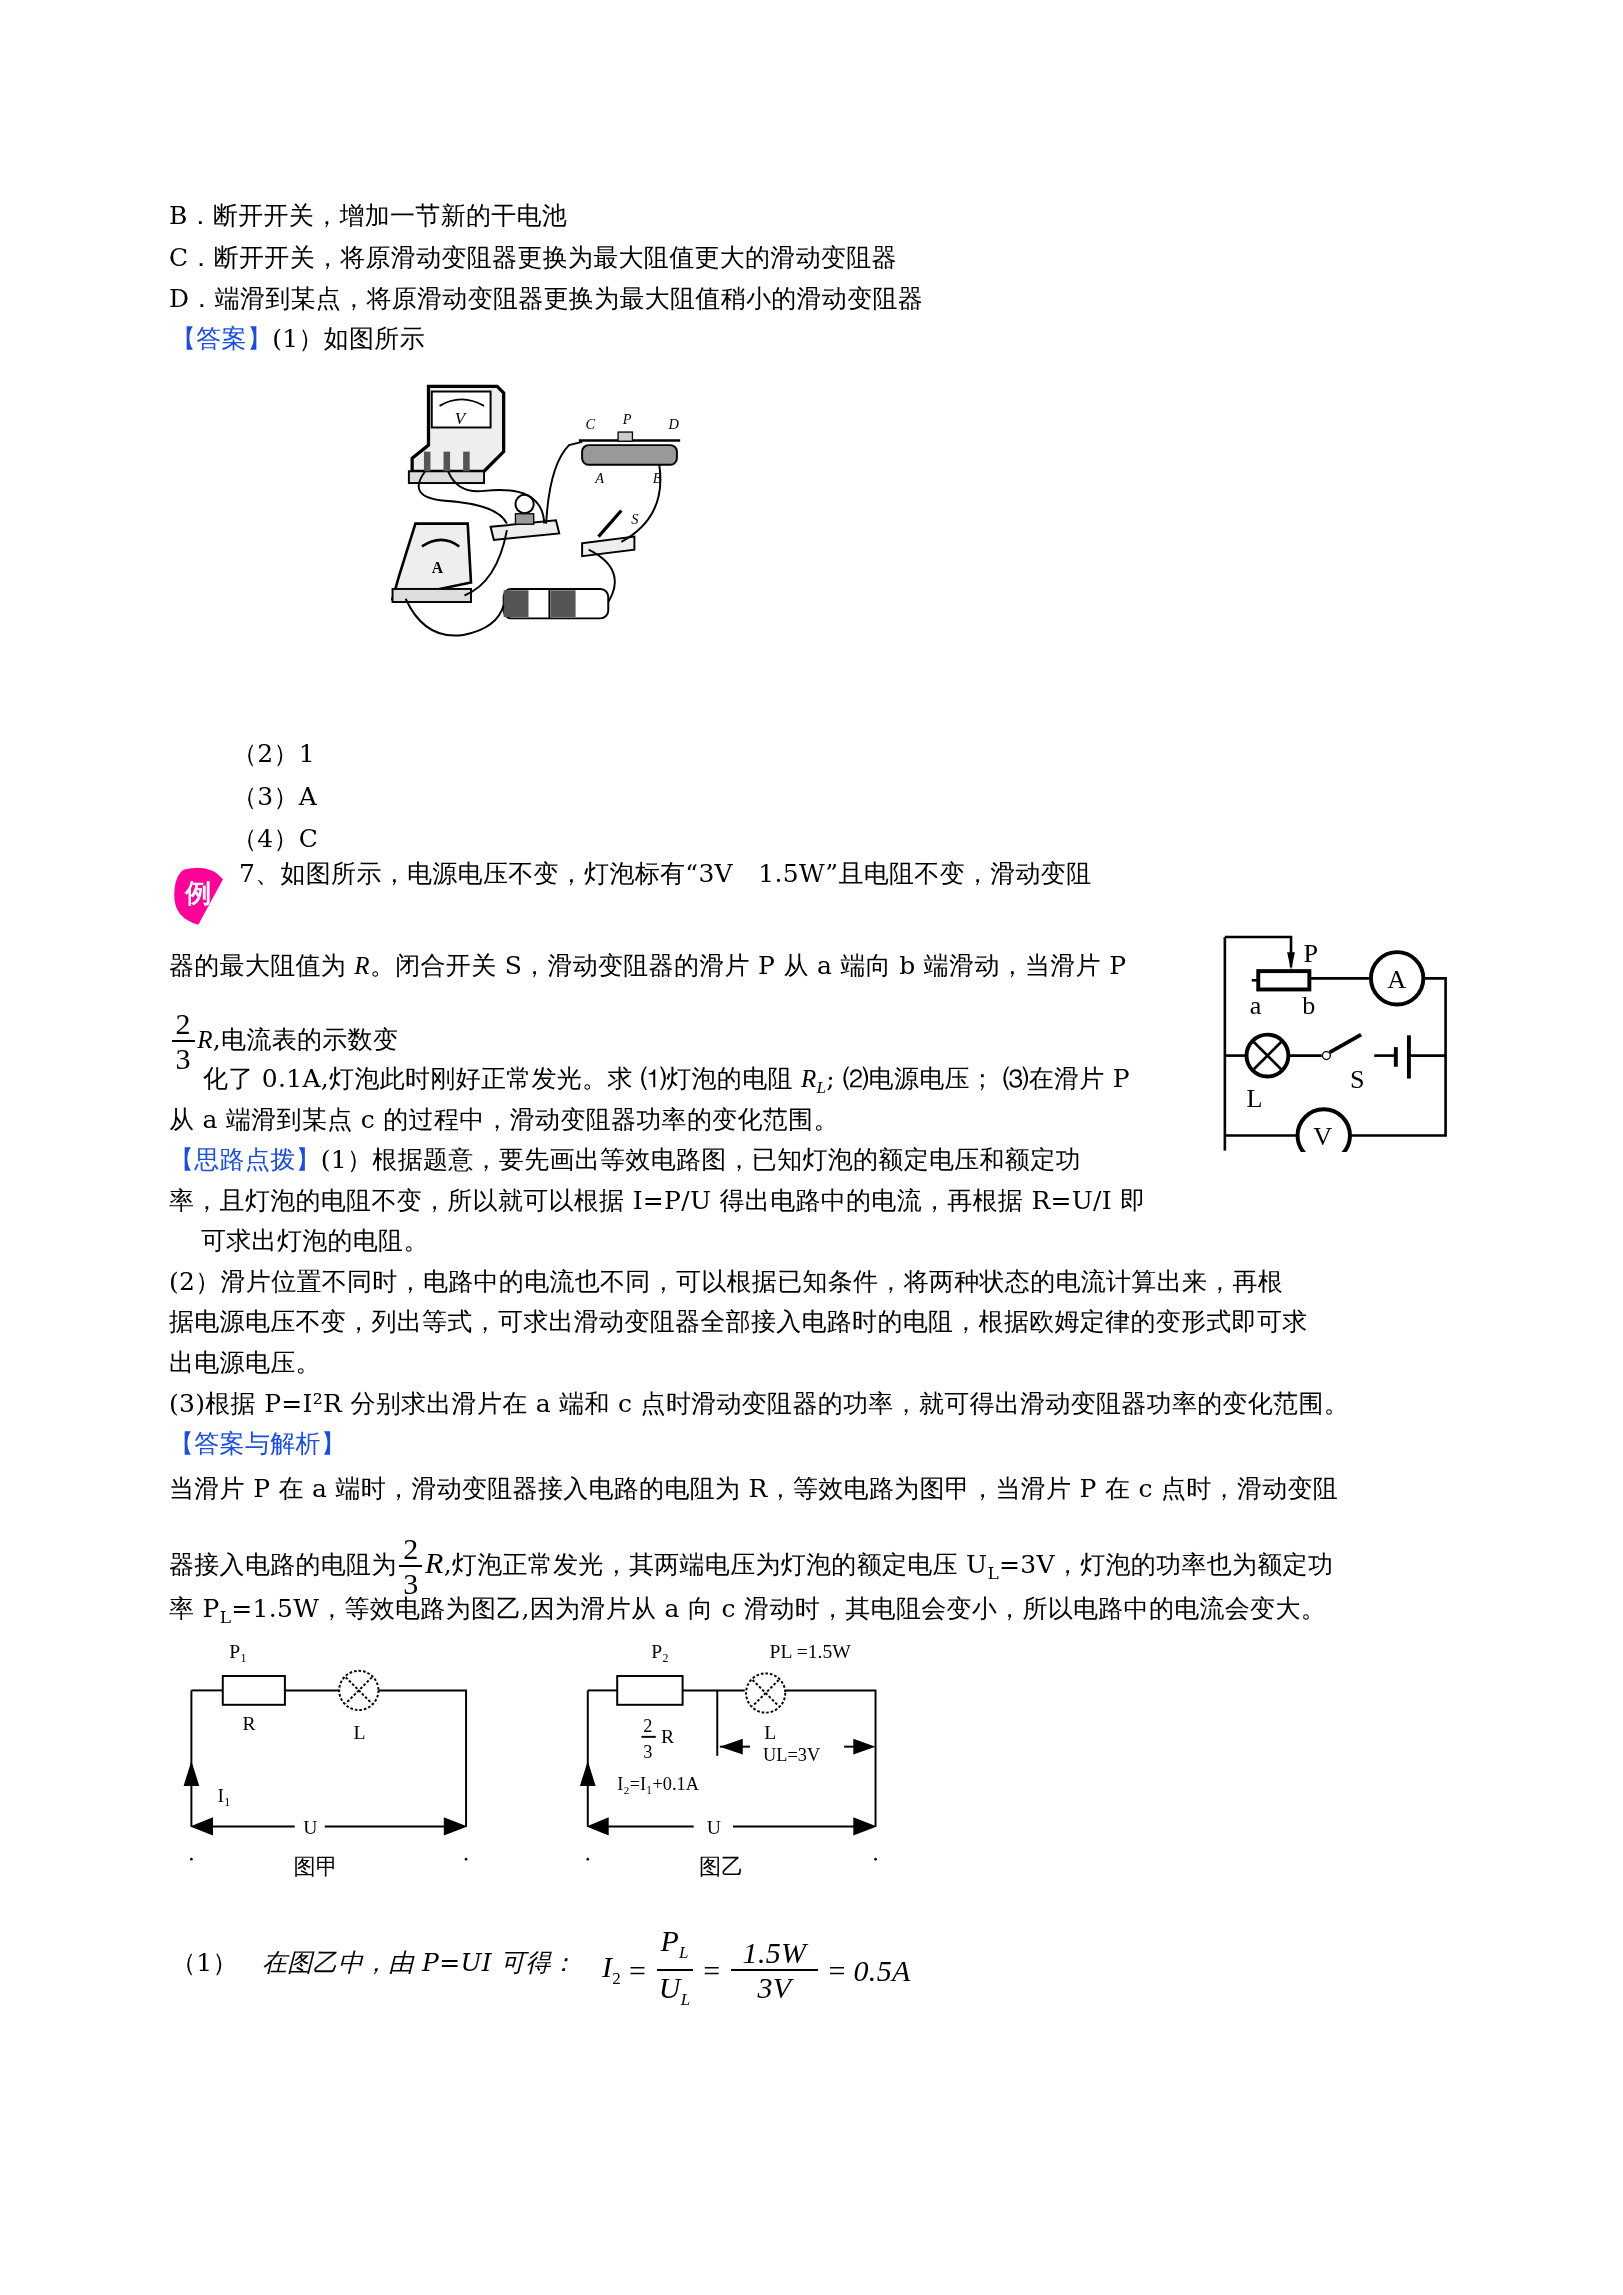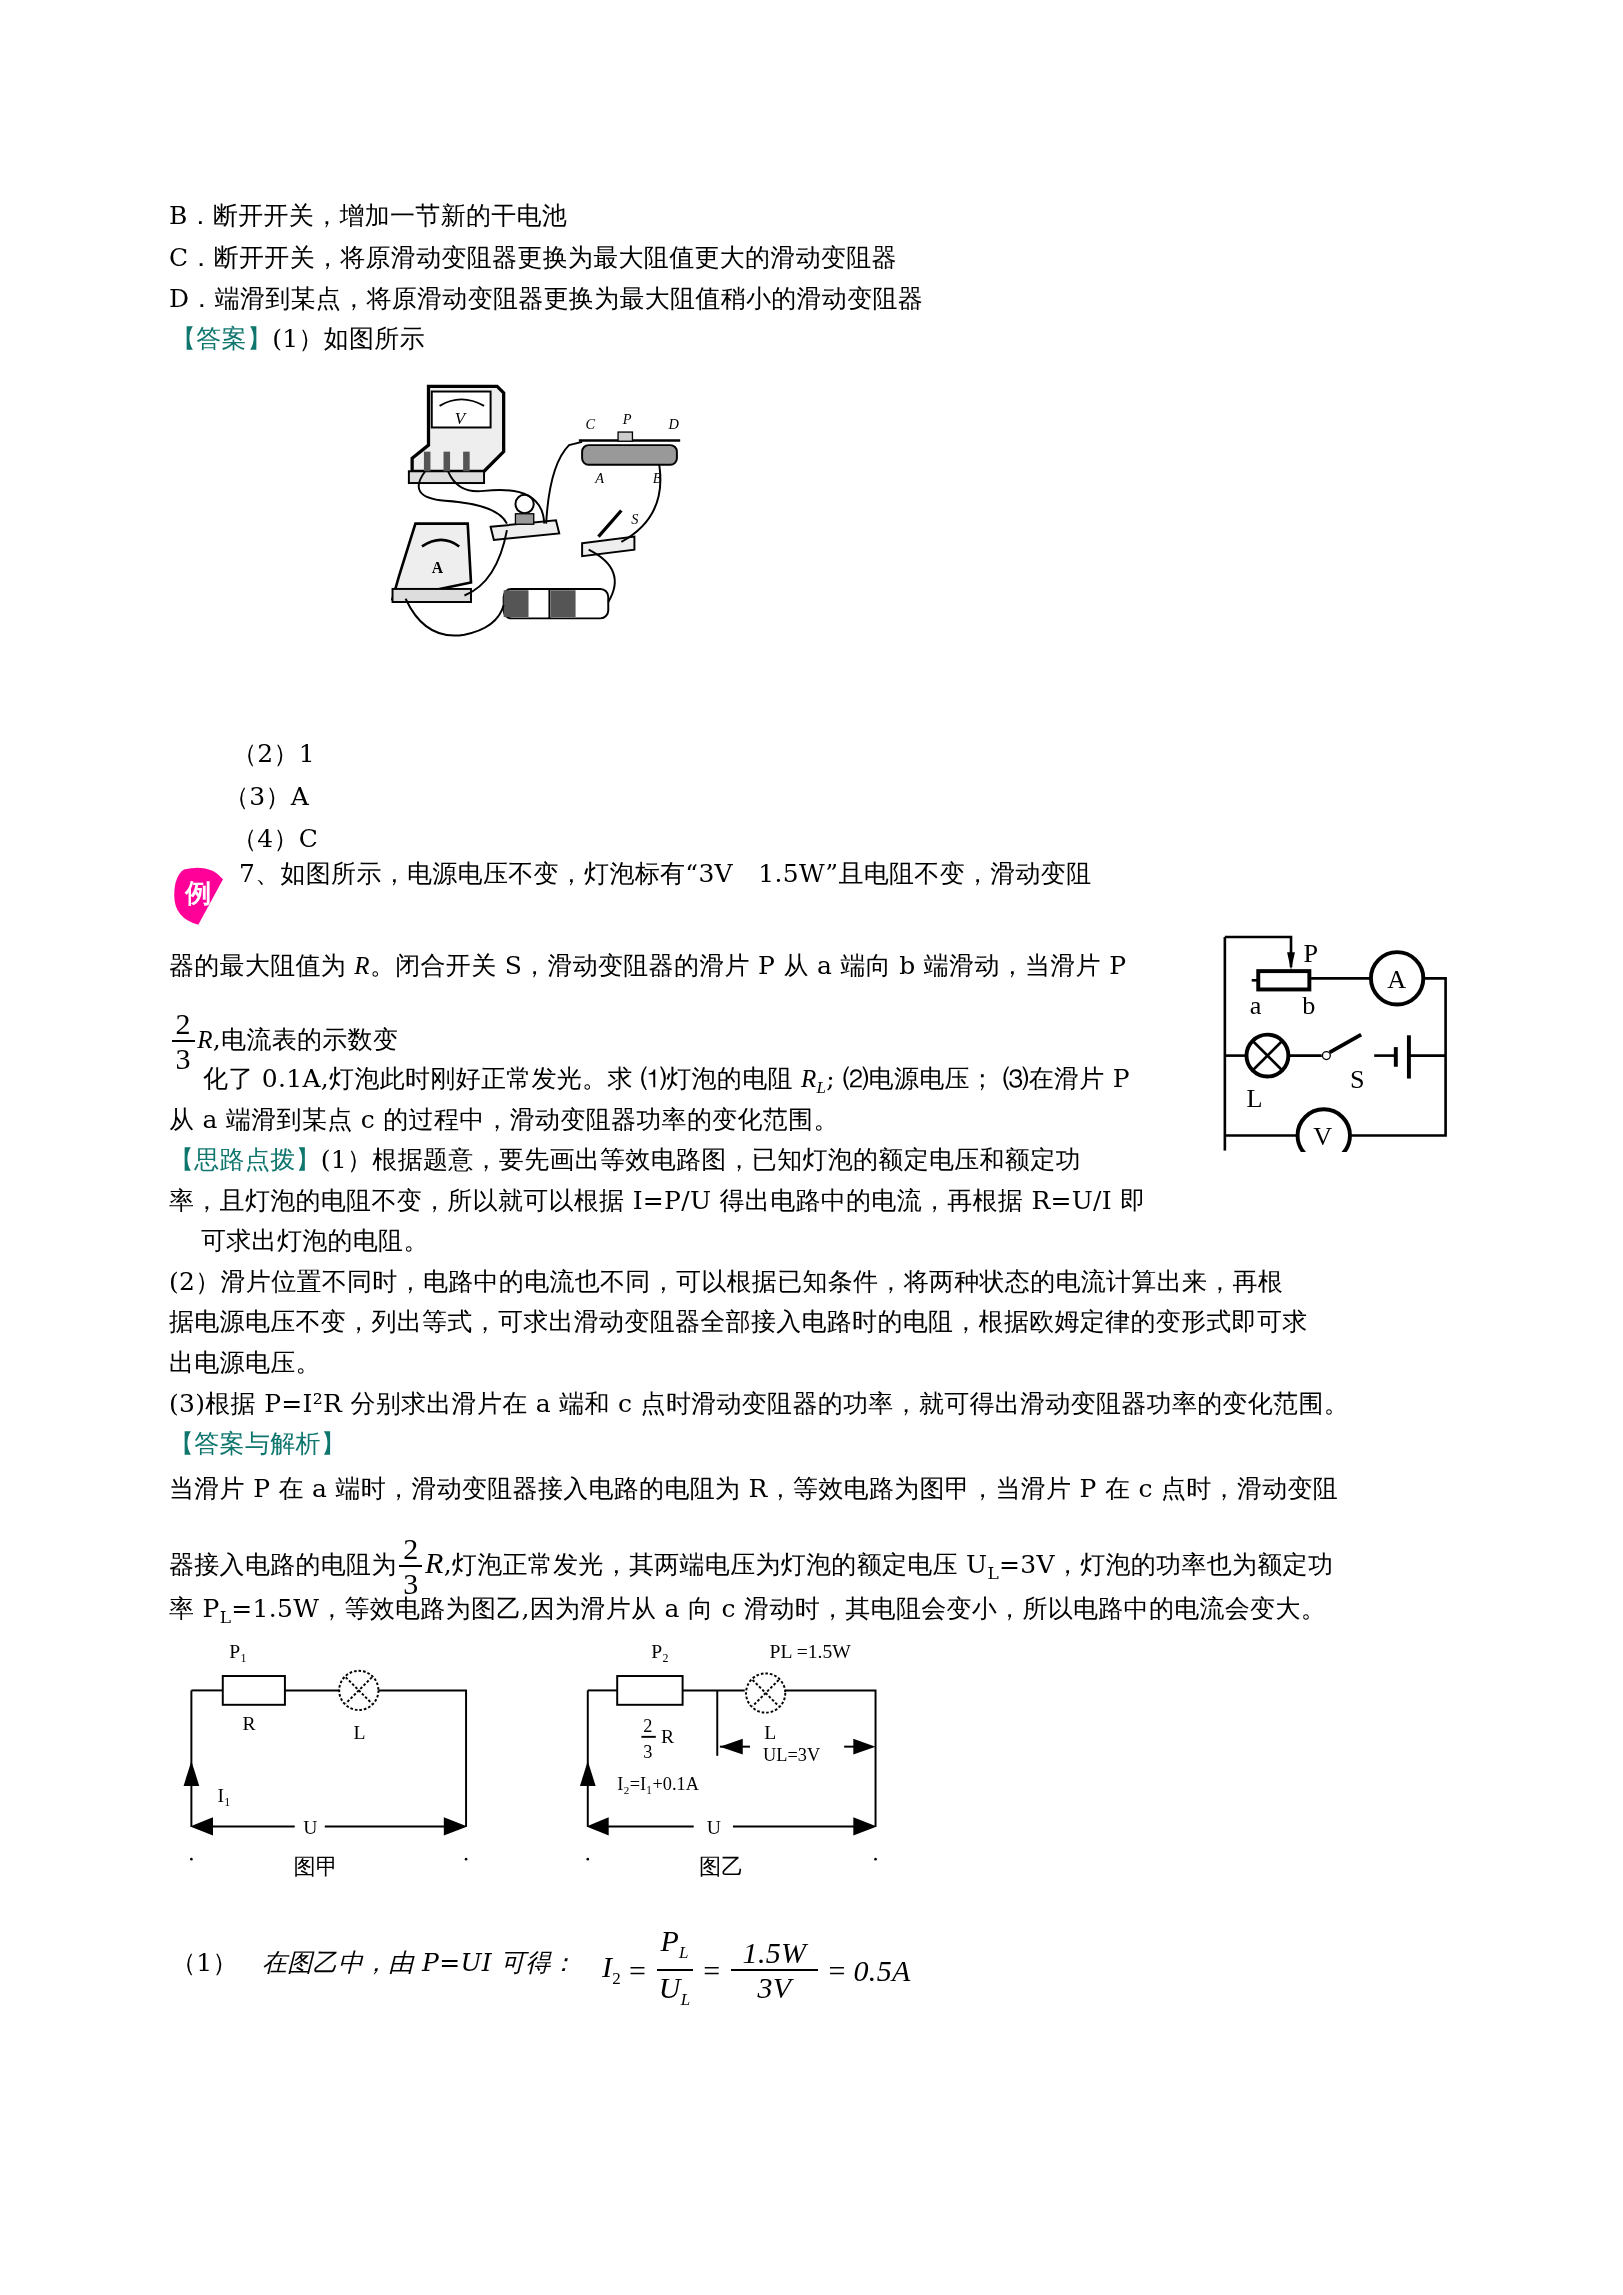--- a/index.html
+++ b/index.html
@@ -1,19 +1,19 @@
 <!DOCTYPE html>
 <html style="font-size:10.5px"><head>
 <meta charset="utf-8">
 <style>
   html, body { margin:0; padding:0; background:#fff; }
   body { width:1623px; height:2295px; position:relative; overflow:hidden;
          font-family:"DejaVu Serif","Liberation Serif",serif; color:#000; }
   .line { position:absolute; font-size:25px; line-height:31px; white-space:nowrap; letter-spacing:0.3px; }
-  .mag { color:#0f766e; }
+  .mag { color:#1d4ed8; }
   .it { font-style:italic; font-family:"Liberation Serif",serif; }
   .frac { display:inline-block; vertical-align:middle; text-align:center; font-family:"Liberation Serif",serif; font-size:30px; line-height:33px; margin:0 2.6px; }
   .frac .num { display:block; border-bottom:2.6px solid #000; padding:0 3.9px; }
   .frac .den { display:block; }
   sub { font-size:17px; }
   .badge { position:absolute; left:171px; top:863px; width:65px; height:65px; }
   svg text { font-family:"Liberation Serif",serif; }
   .fig { position:absolute; }
 </style>
 </head>
@@ -79,21 +79,21 @@
   <path d="M60,150 Q30,190 90,195 Q170,200 185,230" fill="none" stroke="#000" stroke-width="3"></path>
   <path d="M95,150 Q110,185 150,180 Q240,170 242,230" fill="none" stroke="#000" stroke-width="3"></path>
   <path d="M245,230 Q250,140 280,110 L300,105" fill="none" stroke="#000" stroke-width="3"></path>
   <path d="M418,140 Q430,220 360,258" fill="none" stroke="#000" stroke-width="3"></path>
   <path d="M310,270 Q370,300 340,350" fill="none" stroke="#000" stroke-width="3"></path>
   <path d="M185,240 Q170,320 120,340" fill="none" stroke="#000" stroke-width="3"></path>
   <path d="M30,345 Q60,410 120,400 Q170,390 180,355" fill="none" stroke="#000" stroke-width="3"></path>
 </svg>
 
 <div class="line" style="left:232px;top:738px;">（2）1</div>
-<div class="line" style="left:224px;top:781px;text-align:right;">（3）A</div>
+<div class="line" style="left:232px;top:781px;text-align:right;">（3）A</div>
 <div class="line" style="left:232px;top:823px;">（4）C</div>
 
 <svg class="badge" viewBox="0 0 100 100">
   <path d="M20,10 Q60,0 80,25 L42,95 Q5,85 5,50 Q5,20 20,10 Z" fill="#ff0099"></path>
   <text x="22" y="60" font-size="40" fill="#fff" font-weight="bold" style="font-family:'DejaVu Sans',sans-serif;">例</text>
 </svg>
 
 <div class="line" style="left:239px;top:858px;">7、如图所示，电源电压不变，灯泡标有“3V　1.5W”且电阻不变，滑动变阻</div>
 <div class="line" style="left:169px;top:950px;">
   <span>器的最大阻值为 </span><span class="it">R</span><span>。闭合开关 S，滑动变阻器的滑片 P 从 a 端向 b 端滑动，当滑片 P</span>

